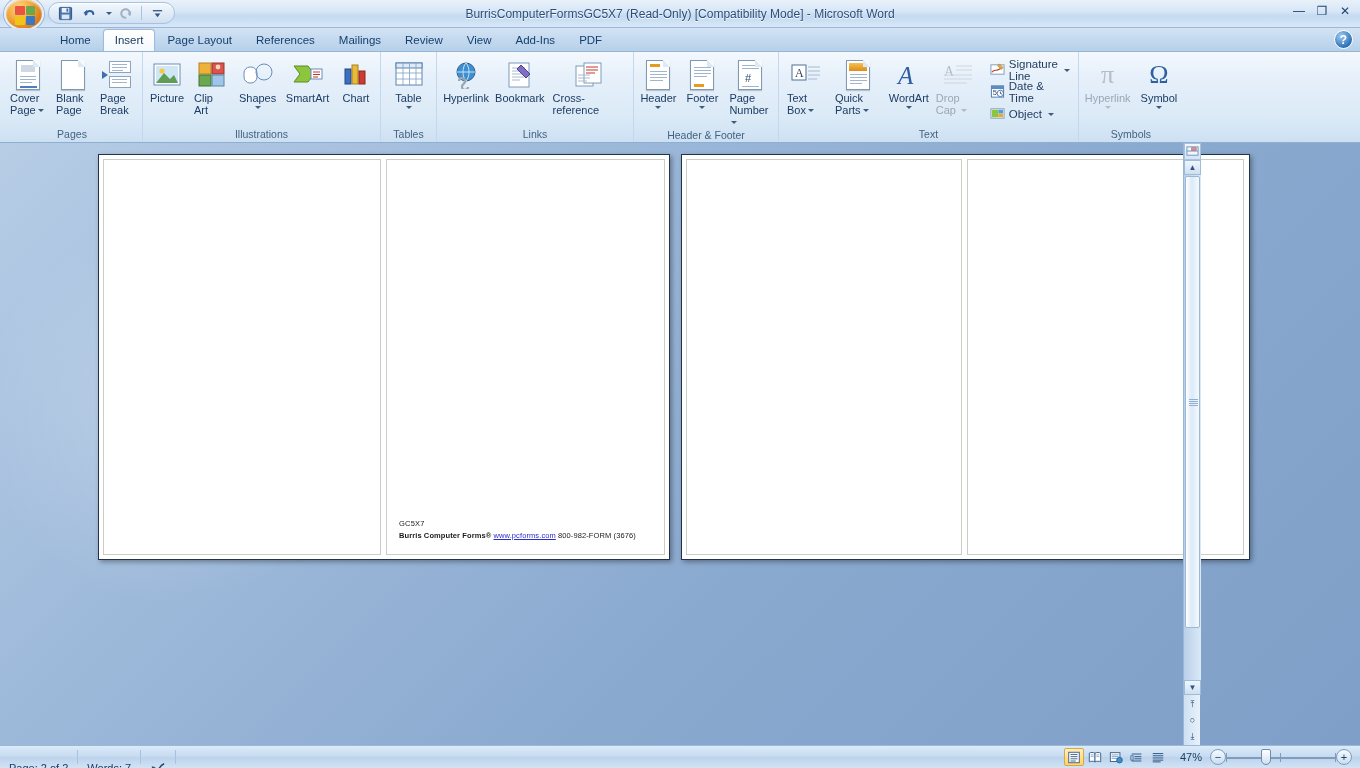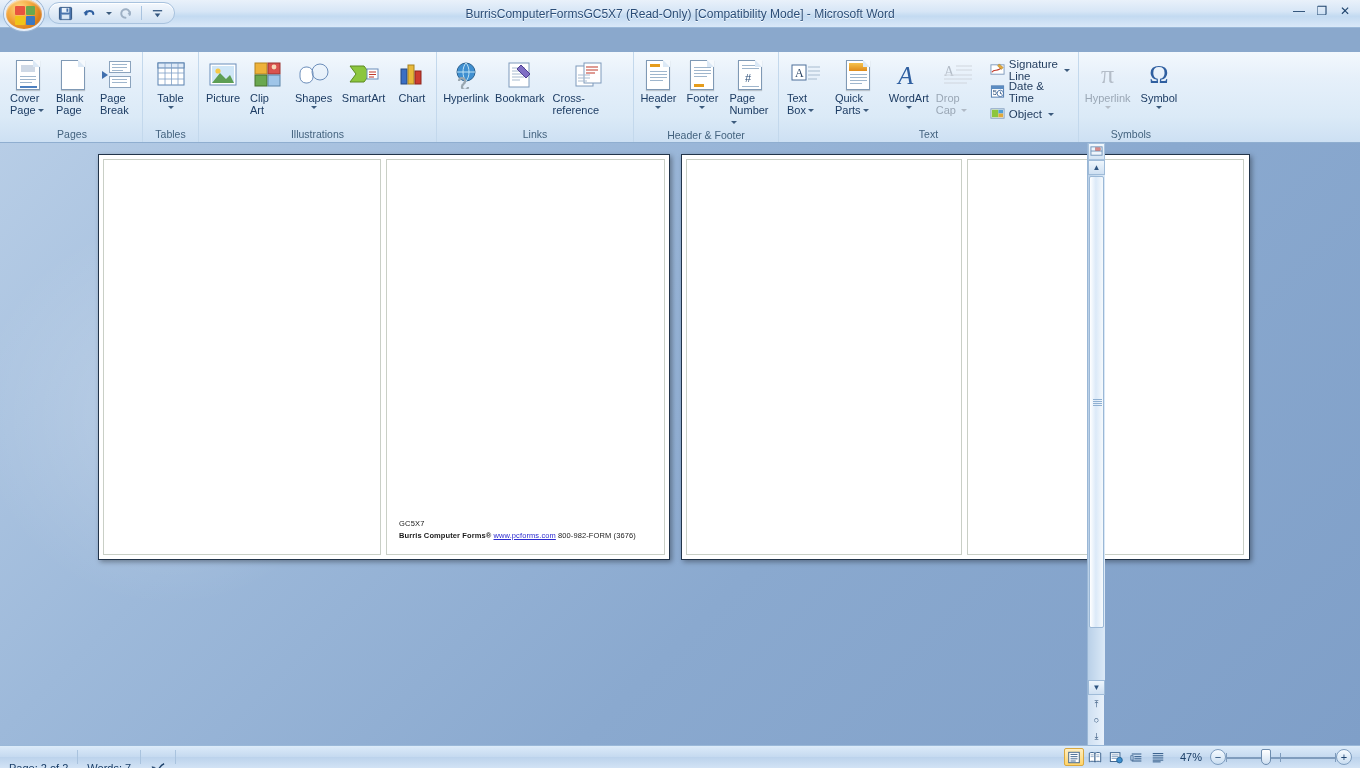--- a/index.html
+++ b/index.html
@@ -4,21 +4,21 @@
 <style>
   * { box-sizing: border-box; margin:0; padding:0; }
   html,body{ width:1360px; height:768px; overflow:hidden; }
   body{
     font-family:"Liberation Sans", sans-serif;
     font-size:11px;
     color:#1e395b;
     background:#8aa8cc;
     user-select:none;
   }
-  #app{ position:relative; width:1104px; height:768px; }
+  #app{ position:relative; width:1200px; height:768px; }
 
   
   .titlebar{
     position:absolute; left:0; top:0; width:1360px; height:28px;
     background:linear-gradient(180deg,#e9f1fa 0%,#d7e6f6 42%,#c3daf1 60%,#d9e8f8 100%);
     border-bottom:1px solid #9ab8d8;
   }
   .office-btn{
     position:absolute; left:4px; top:-3px; width:40px; height:34px; border-radius:50%;
     background:radial-gradient(circle at 38% 32%, #ffd98a 0%, #f3a63a 42%, #d97b17 72%, #b45c08 100%);
@@ -221,20 +221,32 @@
       </div>
     </div>
 
     <div class="wincontrols">
       <div class="wc">—</div>
       <div class="wc">❐</div>
       <div class="wc close">✕</div>
     </div>
   </div>
 
+  <div class="tabstrip">
+    <div class="tab">Home</div>
+    <div class="tab active">Insert</div>
+    <div class="tab">Page Layout</div>
+    <div class="tab">References</div>
+    <div class="tab">Mailings</div>
+    <div class="tab">Review</div>
+    <div class="tab">View</div>
+    <div class="tab">Add-Ins</div>
+    <div class="tab">PDF</div>
+    <div class="help-btn">?</div>
+  </div>
 
   <div class="ribbon">
 
     <div class="group" style="width:140px">
       <div class="group-body">
         <div class="bigbtn">
           <div class="ic">
             <div class="pg">
               <div style="position:absolute;left:4px;top:4px;right:4px;height:7px;background:#cfd9e6;"></div>
               <div class="ln" style="top:15px;width:16px;"></div>
@@ -265,37 +277,20 @@
               <div class="ln" style="left:10px;top:22px;width:15px;"></div>
               <div style="position:absolute;left:0px;top:11px;width:0;height:0;border-top:4px solid transparent;border-bottom:4px solid transparent;border-left:6px solid #3f6fae;"></div>
             </div>
           </div>
           <div class="lb">Page Break</div>
         </div>
       </div>
       <div class="group-label">Pages</div>
     </div>
 
-    <div class="group" style="width:56px">
-      <div class="group-body">
-        <div class="bigbtn">
-          <div class="ic">
-            <svg width="30" height="28" viewBox="0 0 30 28">
-              <rect x="2" y="2" width="26" height="22" fill="#fff" stroke="#5b82b0"></rect>
-              <rect x="2" y="2" width="26" height="5" fill="#dfeaf7" stroke="#5b82b0"></rect>
-              <path d="M2 12H28M2 18H28M9 2V24M15.5 2V24M22 2V24" stroke="#7fa0c6" stroke-width=".8"></path>
-            </svg>
-          </div>
-          <div class="lb">Table</div>
-          <span class="caret row"></span>
-        </div>
-      </div>
-      <div class="group-label">Tables</div>
-    </div>
-
     <div class="group" style="width:238px">
       <div class="group-body">
         <div class="bigbtn">
           <div class="ic">
             <svg width="30" height="26" viewBox="0 0 30 26">
               <rect x="2" y="2" width="26" height="21" fill="#fff" stroke="#6b8dba"></rect>
               <rect x="4" y="4" width="22" height="17" fill="#cfe6f7"></rect>
               <circle cx="10" cy="9" r="2.6" fill="#f7c846"></circle>
               <path d="M4 21 L12 11 L18 17 L22 13 L26 21 Z" fill="#5d9e54"></path>
             </svg>
@@ -339,20 +334,37 @@
             <svg width="28" height="26" viewBox="0 0 28 26">
               <rect x="3" y="7" width="6" height="15" fill="#3b6fc4" stroke="#27497f"></rect>
               <rect x="10" y="3" width="6" height="19" fill="#e8b93a" stroke="#a6811f"></rect>
               <rect x="17" y="9" width="6" height="13" fill="#cc3b30" stroke="#8d261d"></rect>
             </svg>
           </div>
           <div class="lb">Chart</div>
         </div>
       </div>
       <div class="group-label">Illustrations</div>
+    </div>
+
+    <div class="group" style="width:56px">
+      <div class="group-body">
+        <div class="bigbtn">
+          <div class="ic">
+            <svg width="30" height="28" viewBox="0 0 30 28">
+              <rect x="2" y="2" width="26" height="22" fill="#fff" stroke="#5b82b0"></rect>
+              <rect x="2" y="2" width="26" height="5" fill="#dfeaf7" stroke="#5b82b0"></rect>
+              <path d="M2 12H28M2 18H28M9 2V24M15.5 2V24M22 2V24" stroke="#7fa0c6" stroke-width=".8"></path>
+            </svg>
+          </div>
+          <div class="lb">Table</div>
+          <span class="caret row"></span>
+        </div>
+      </div>
+      <div class="group-label">Tables</div>
     </div>
 
     <div class="group" style="width:197px">
       <div class="group-body">
         <div class="bigbtn">
           <div class="ic">
             <svg width="30" height="28" viewBox="0 0 30 28">
               <circle cx="15" cy="11" r="9" fill="#3f8fd0" stroke="#2a618f"></circle>
               <path d="M6 11 H24 M15 2 C11 6,11 16,15 20 M15 2 C19 6,19 16,15 20" stroke="#bfe3f5" fill="none" stroke-width="1"></path>
               <path d="M8 20 a3 3 0 1 1 4 3" stroke="#9aa7b0" stroke-width="2.2" fill="none"></path>

